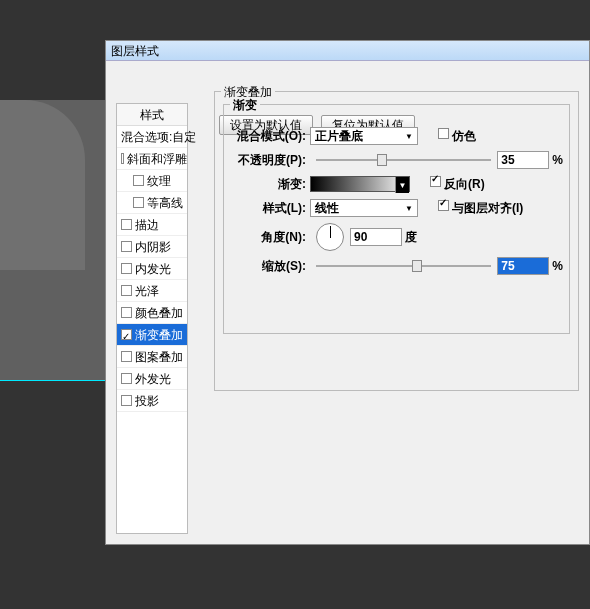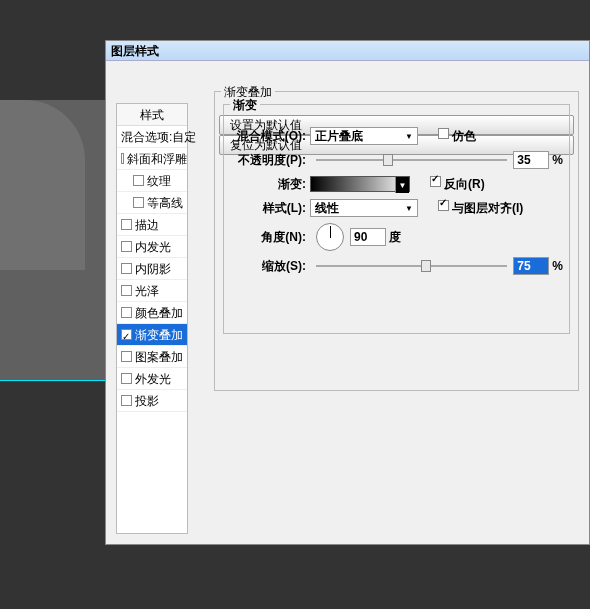--- a/index.html
+++ b/index.html
@@ -1,53 +1,53 @@
 <!DOCTYPE html>
 <html><head>
 <meta charset="utf-8">
 <style>
 * { box-sizing: border-box; margin: 0; padding: 0; font-family: "Microsoft YaHei", Tahoma, sans-serif; font-size: 12px; }
 body { background: #333; width: 590px; height: 609px; position: relative; overflow: hidden; }
 .canvas-bg { position: absolute; left: 0; top: 100px; width: 200px; height: 280px; background: #606060; }
 .canvas-shape { position: absolute; left: 0; top: 100px; width: 85px; height: 170px; background: #707070; border-top-right-radius: 60px; }
 .guide-line { position: absolute; left: 0; top: 380px; width: 200px; height: 1px; background: #00eaff; }
 .dialog { position: absolute; left: 105px; top: 40px; width: 485px; height: 505px; background: #f0f0f0; border: 1px solid #888; }
-.titlebar { height: 20px; background: linear-gradient(#d6e8fb, #bcd9f7); border-bottom: 1px solid #aac; padding-left: 5px; line-height: 20px; color: #000; font-weight: bold; }
+.titlebar { height: 20px; background: linear-gradient(#d6e8fb, #bcd9f7); border-bottom: 1px solid #aac; padding-left: 5px; line-height: 20px; color: #000; }
 .body { position: absolute; top: 20px; left: 0; right: 0; bottom: 0; background: #f0f0f0; padding-top: 8px; }
 .styles-panel { position: absolute; left: 10px; top: 42px; width: 72px; bottom: 10px; border: 1px solid #bbb; background: #fff; }
 .styles-header { height: 22px; line-height: 22px; text-align: center; border-bottom: 1px solid #ddd; background: #f7f7f7; }
 .style-item { height: 22px; line-height: 22px; padding-left: 4px; border-bottom: 1px solid #eee; white-space: nowrap; cursor: default; display: flex; align-items: center; }
 .style-item.selected { background: #1a6cd8; color: #fff; }
 .style-item.indent { padding-left: 16px; }
 .chk { width: 11px; height: 11px; border: 1px solid #888; background: #fff; display: inline-block; margin-right: 3px; position: relative; }
 .chk.checked::after { content: "✓"; position: absolute; left: 0px; top: -4px; font-size: 10px; color: #000; }
 .style-item.selected .chk.checked::after { color: #000; }
 .group { position: absolute; left: 108px; top: 30px; right: 10px; height: 300px; border: 1px solid #bbb; }
 .group-title { position: relative; top: -8px; left: 6px; background: #f0f0f0; padding: 0 3px; display: inline-block; }
 .inner-group { position: absolute; left: 8px; top: 12px; right: 8px; height: 230px; border: 1px solid #bbb; font-weight: bold; }
 .inner-title { position: relative; top: -8px; left: 6px; background: #f0f0f0; padding: 0 3px; display: inline-block; }
 .row { display: flex; align-items: center; margin: 4px 6px; height: 20px; }
 .label { width: 80px; text-align: right; padding-right: 4px; }
 .dropdown { width: 108px; height: 18px; border: 1px solid #999; background: #fff; display: flex; align-items: center; padding: 0 4px; justify-content: space-between; }
 .dropdown .arrow { font-size: 8px; }
 .slider { flex: 1; height: 14px; position: relative; margin: 0 6px; }
 .slider-track { position: absolute; top: 6px; left: 0; right: 0; height: 2px; background: #fff; border: 1px solid #aaa; }
 .slider-thumb { position: absolute; top: 1px; width: 10px; height: 12px; background: #e8e8e8; border: 1px solid #888; }
-.num-input { width: 36px; height: 18px; border: 1px solid #999; background: #fff; padding: 0 3px; line-height: 16px; }
+.num-input { width: 52px; height: 18px; border: 1px solid #999; background: #fff; padding: 0 3px; line-height: 16px; }
 .num-input.highlight { background: #1a6cd8; color: #fff; }
 .pct { margin-left: 3px; }
 .chk-label { display: flex; align-items: flex-start; margin-left: 20px; }
 .chk-label .chk { margin-right: 3px; }
 .gradient-swatch { width: 100px; height: 16px; background: linear-gradient(to right, #000, #fff); border: 1px solid #555; display: flex; }
 .gradient-arrow { width: 14px; height: 16px; background: #000; border-left: 1px solid #888; display: flex; align-items: center; justify-content: center; margin-left: auto; }
 .gradient-arrow span { color: #fff; font-size: 8px; }
 .angle-dial { width: 28px; height: 28px; border: 1px solid #888; border-radius: 50%; background: #fff; position: relative; margin: 0 6px; }
 .angle-dial::after { content: ""; position: absolute; left: 13px; top: 2px; width: 1px; height: 12px; background: #000; }
 .btn { height: 20px; padding: 0 10px; border: 1px solid #999; background: linear-gradient(#fff, #e0e0e0); border-radius: 2px; margin: 0 4px; line-height: 18px; cursor: default; }
-.btns { display: flex; margin-top: 6px; flex-direction: column; }
+.btns { display: flex; margin-top: 6px; }
 </style>
 </head>
 <body>
 
 <div class="canvas-bg"></div>
 <div class="canvas-shape"></div>
 <div class="guide-line"></div>
 
 <div class="dialog">
   <div class="titlebar">图层样式</div>
@@ -68,25 +68,25 @@
           <div class="style-item indent">
             <span class="chk"></span>
             <span>等高线</span>
           </div>
           <div class="style-item">
             <span class="chk"></span>
             <span>描边</span>
           </div>
           <div class="style-item">
             <span class="chk"></span>
-            <span>内发光</span>
+            <span>内阴影</span>
           </div>
           <div class="style-item">
             <span class="chk"></span>
-            <span>内阴影</span>
+            <span>内发光</span>
           </div>
           <div class="style-item">
             <span class="chk"></span>
             <span>光泽</span>
           </div>
           <div class="style-item">
             <span class="chk"></span>
             <span>颜色叠加</span>
           </div>
           <div class="style-item selected">

